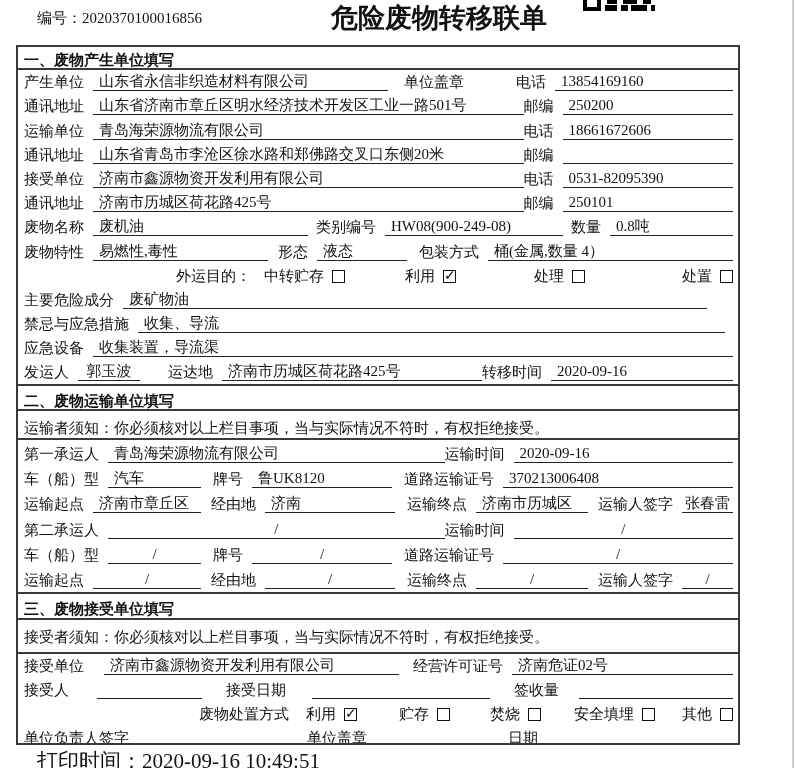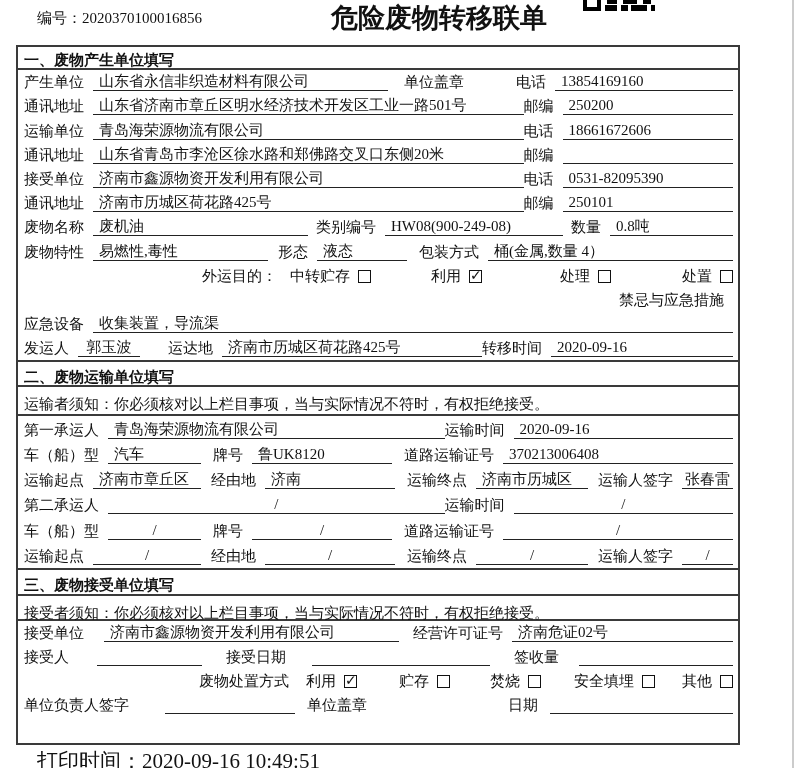--- a/index.html
+++ b/index.html
@@ -16,21 +16,21 @@
   .print-time { position: absolute; left: 37px; top: 747px; font-size: 21px; white-space: nowrap; text-decoration: underline; }
 
   .form {
     position: absolute; left: 16px; top: 45px; width: 724px; height: 700px;
     border: 2px solid #3a3a3a; background: #fff; overflow: hidden;
   }
   .sec-title { font-size: 15px; font-weight: 700; padding: 4px 0 0 6px; height: 23px; border-bottom: 2px solid #3a3a3a; }
   .s2 .sec-title, .s3 .sec-title { border-top: 2px solid #3a3a3a; height: 27px; padding-top: 6px; }
   .s3 .sec-title { height: 28px; }
   .notice { font-size: 15px; padding: 8px 0 0 6px; height: 29px; border-bottom: 2px solid #3a3a3a; }
-  .s3 .notice { height: 25px; }
+  .s3 .notice { height: 34px; }
 
   .row { display: flex; align-items: flex-end; padding: 0 5px 3px 6px; justify-content: flex-end; }
   .s1 .row { height: 24.2px; }
   .s2 .row { height: 25.3px; }
   .s3 .row { height: 24px; }
 
   .lbl { font-size: 15px; line-height: 17px; white-space: nowrap; margin-right: 9px; }
   .val {
     font-size: 15px; line-height: 17px; border-bottom: 1.4px solid #222;
     white-space: nowrap; overflow: hidden; padding-left: 6px;
@@ -147,27 +147,32 @@
       <div class="row">
         <span class="lbl">外运目的：</span>
         <span class="lbl" style="margin-left:4px;margin-right:0">中转贮存</span>
         <span class="cb"></span>
         <span class="lbl" style="margin-left:60px;margin-right:0">利用</span>
         <span class="cb checked">
             <span class="tick">✓</span>
           </span>
         <span class="lbl" style="margin-left:78px;margin-right:0">处理</span>
         <span class="cb"></span>
-        <span class="lbl" style="margin-left:71px;margin-right:0">处置</span>
-        <span class="cb"></span>
-      </div>
-
+        <span class="lbl" style="margin-left:97px;margin-right:0">处置</span>
+        <span class="cb"></span>
+      </div>
+
+      <div class="row">
+        <span class="lbl">主要危险成分</span>
+        <span class="val grow" style="margin-right:26px">废矿物油</span>
+      </div>
 
       <div class="row">
         <span class="lbl">禁忌与应急措施</span>
+        <span class="val grow" style="margin-right:8px">收集、导流</span>
       </div>
 
       <div class="row">
         <span class="lbl">应急设备</span>
         <span class="val grow">收集装置，导流渠</span>
       </div>
 
       <div class="row">
         <span class="lbl">发运人</span>
         <span class="val fw62 ctr">郭玉波</span>

